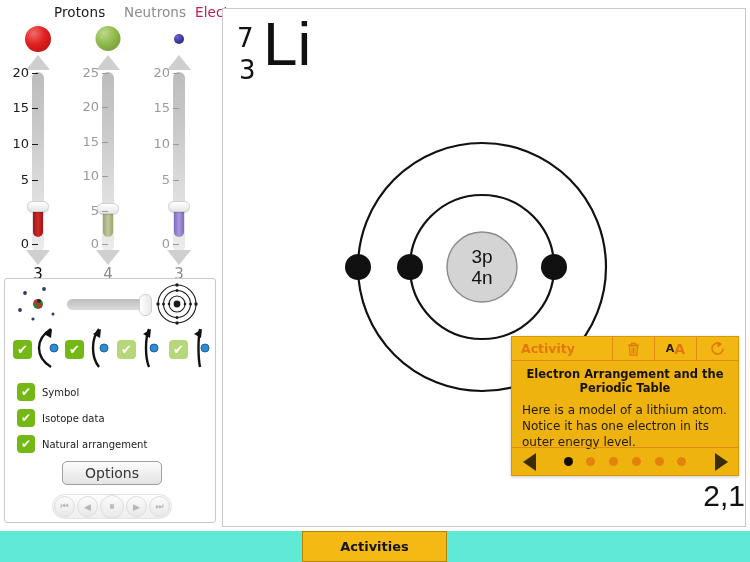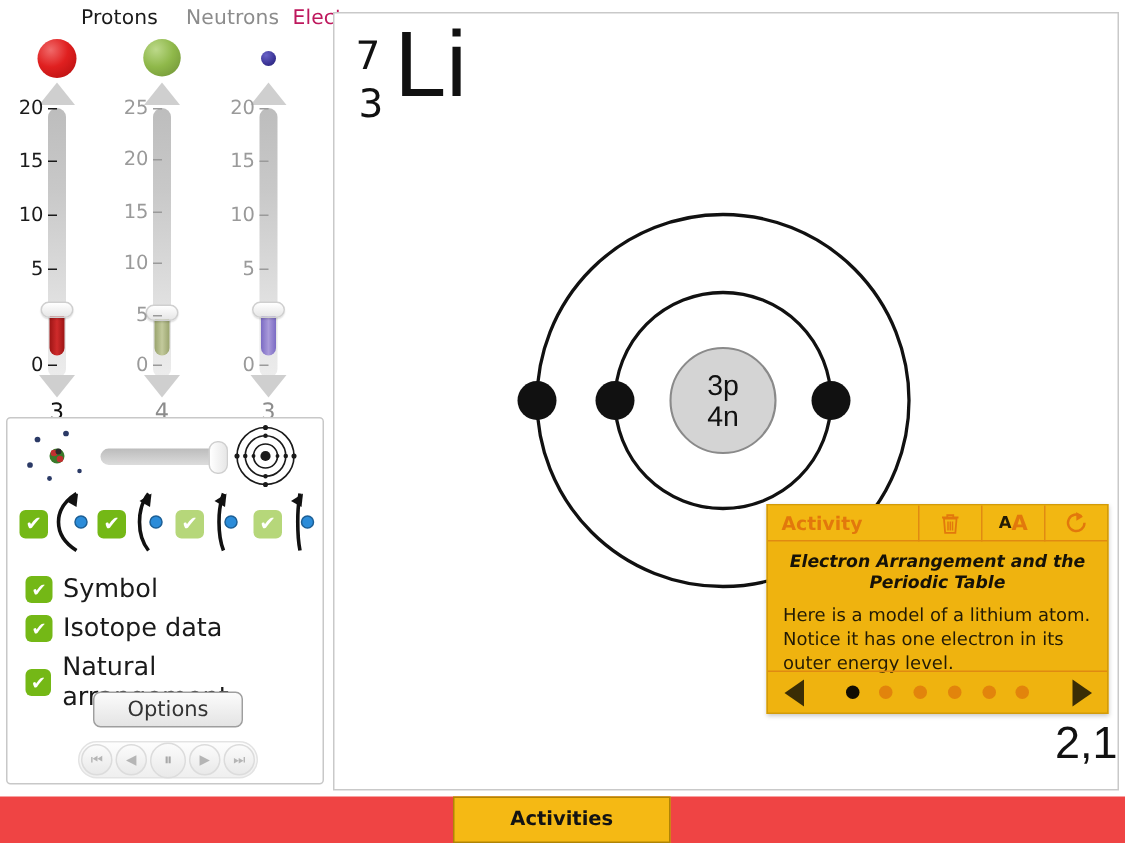--- a/index.html
+++ b/index.html
@@ -85,21 +85,21 @@
     color: #fff; font-size: 13px; line-height: 1;
   }
   .chk-on  { background: #74b816; }
   .chk-dim { background: #b6d77a; }
 
   .opt-row { position: absolute; left: 12px; display: flex; align-items: center; gap: 7px; }
   .opt-box {
     width: 18px; height: 18px; border-radius: 4px; background: #74b816;
     display: flex; align-items: center; justify-content: center; color: #fff; font-size: 12px; line-height: 1;
   }
-  .opt-label { font-size: 17px; color: #1a1a1a; }
+  .opt-label { font-size: 10px; color: #1a1a1a; }
 
   #options-btn {
     position: absolute; left: 62px; top: 461px; width: 100px; height: 24px;
     border: 1px solid #9e9e9e; border-radius: 5px;
     background: linear-gradient(to bottom,#fbfbfb,#e4e4e4);
     font-size: 14px; color: #333; font-family: "DejaVu Sans", sans-serif;
   }
   #playback {
     position: absolute; left: 52px; top: 494px; width: 120px; height: 25px;
     border: 1px solid #e3e3e3; border-radius: 13px;
@@ -148,39 +148,39 @@
   .ah-btn {
     width: 42px; height: 24px; border-left: 1px solid #e08a12;
     display: flex; align-items: center; justify-content: center;
   }
   .ah-btn svg { display: block; }
   .aa-small { font-size: 11px; font-weight: bold; color: #241c05; }
   .aa-big   { font-size: 14px; font-weight: bold; color: #e2780c; }
 
   #activity-title {
     margin: 6px 10px 0; text-align: center; font-size: 11.5px; font-weight: bold;
-    color: #161208; line-height: 1.25; font-style: italic;
+    color: #161208; line-height: 1.25;
   }
   #activity-body {
     margin: 6px 10px 0; font-size: 12px; color: #231b05; line-height: 1.35;
   }
   #activity-nav {
     position: absolute; left: 0; right: 0; bottom: 0; height: 28px;
     border-top: 1px solid #e08a12; display: flex; align-items: center;
   }
   .nav-arrow { width: 34px; display: flex; align-items: center; justify-content: center; }
   .tri { width: 0; height: 0; border-top: 9px solid transparent; border-bottom: 9px solid transparent; }
   .tri-l { border-right: 13px solid #3a2d05; }
   .tri-r { border-left: 13px solid #3a2d05; }
   #dots { flex: 1; display: flex; align-items: center; justify-content: space-evenly; padding: 0 4px; }
   .dot { width: 9px; height: 9px; border-radius: 50%; background: #e2840c; }
   .dot.active { background: #120d02; }
 
   
-  #bottom-bar { position: absolute; left: 0; top: 531px; width: 750px; height: 31px; background: #ef4444; }
+  #bottom-bar { position: absolute; left: 0; top: 531px; width: 750px; height: 31px; background: #5eead4; }
   #activities-tab {
     position: absolute; left: 302px; top: 0; width: 145px; height: 31px;
     background: #f5b914; border: 1px solid #b08405;
     display: flex; align-items: center; justify-content: center;
     font-size: 13px; font-weight: bold; color: #131313;
   }
 </style>
 </head>
 <body>
 

